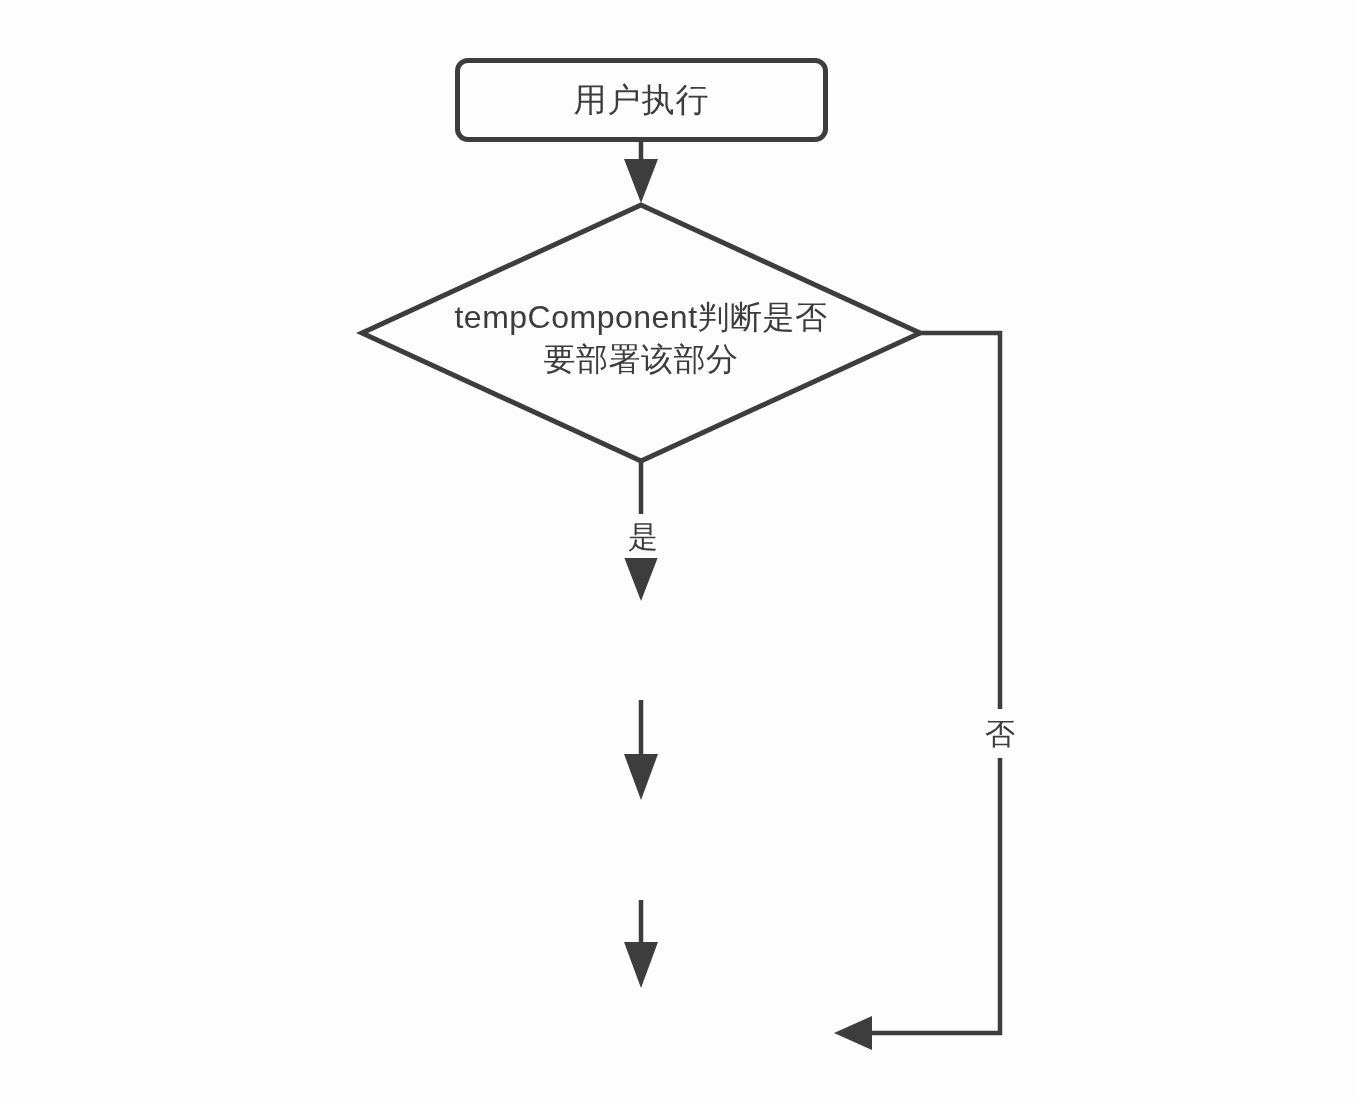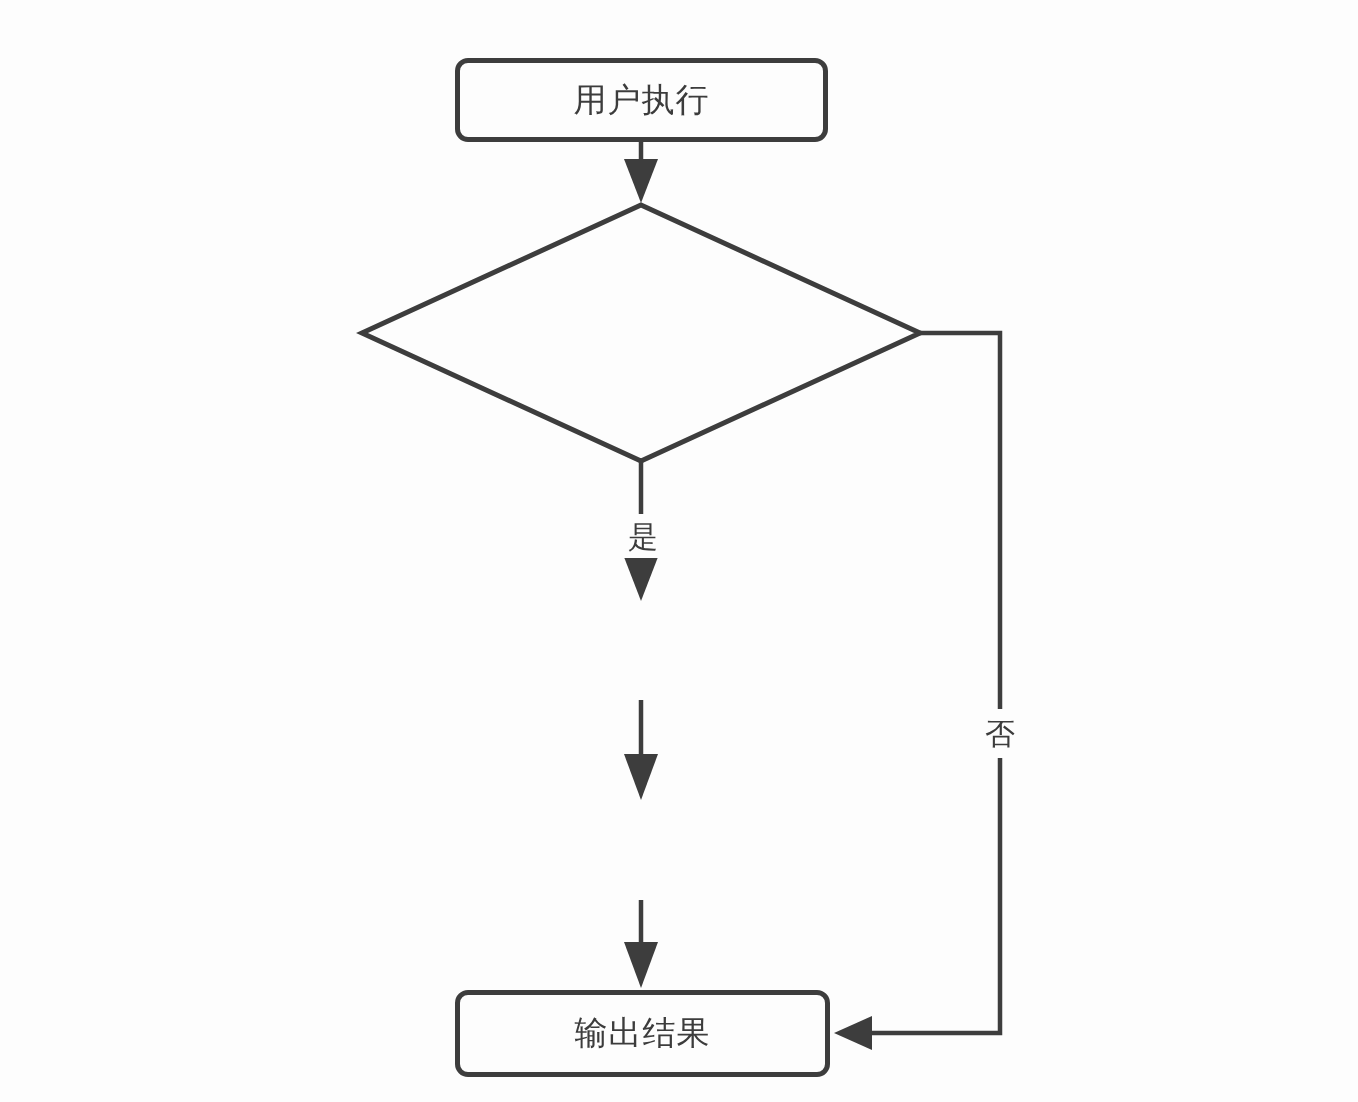--- a/index.html
+++ b/index.html
@@ -92,23 +92,22 @@
 
     <polyline class="line" points="920,333 1000,333 1000,709"></polyline>
     <polyline class="line" points="1000,758 1000,1033 870,1033"></polyline>
     <polygon class="arrowhead" points="872,1016 872,1050 834,1033"></polygon>
   </svg>
 
   <div class="node rounded" style="left:455px; top:24px; width:373px; height:84px;margin-top:34px;">
     <span>用户执行</span>
   </div>
 
+  <div class="diamond-label">tempComponent判断是否
+要部署该部分</div>
 
 
 
-  <div class="node rounded" style="left:455px; top:990px; width:375px; height:87px;">
-    <span>输出结果</span>
-  </div>
 
   <div class="edge-label yes">是</div>
   <div class="edge-label no">否</div>
 
 </div>
 
 </body></html>

